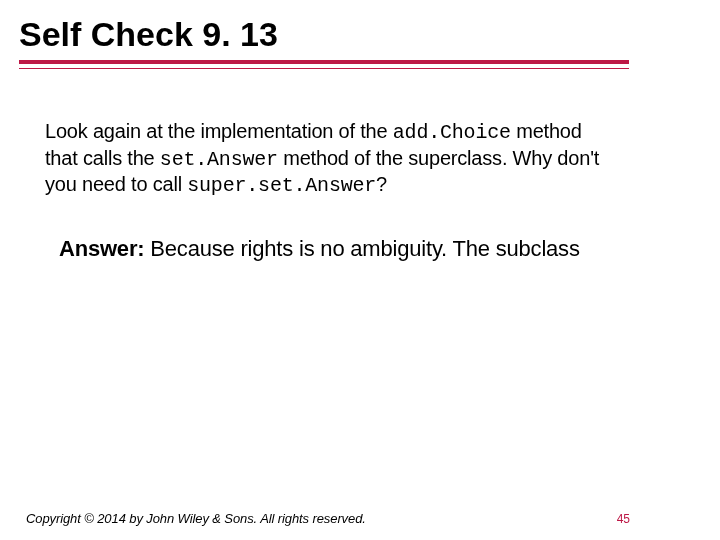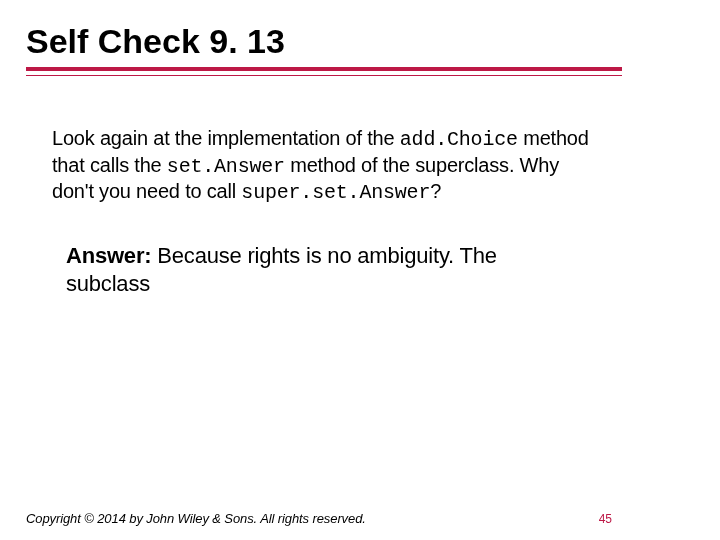--- a/index.html
+++ b/index.html
@@ -1,17 +1,17 @@
 <!DOCTYPE html>
 <html><head>
 <meta charset="utf-8">
 <style>
   * { margin: 0; padding: 0; box-sizing: border-box; }
   html, body { width: 720px; height: 540px; background: #fff; font-family: Verdana, Geneva, sans-serif; color: #000; }
-  .slide { position: relative; width: 648px; height: 540px; padding: 12px; }
+  .slide { position: relative; width: 648px; height: 540px; padding: 5px; }
   .title {
     font-family: "Trebuchet MS", "Arial Black", sans-serif;
     font-weight: 700;
     font-size: 34px;
     color: #000;
     padding: 10px 14px 6px 14px;
     letter-spacing: 0px;
   }
   .rule {
     margin: 0 14px 4px 14px;
@@ -55,21 +55,21 @@
     position: absolute;
     left: 26px;
     bottom: 14px;
     font-size: 13px;
     color: #000;
     letter-spacing: -0.1px;
     font-style: italic;
   }
   .pagenum {
     position: absolute;
-    right: 36px;
+    right: 18px;
     bottom: 14px;
     font-size: 12px;
     color: #bd1846;
   }
 </style>
 </head>
 <body>
 
 <div class="slide">
   <div class="title">Self Check 9. 13</div>

